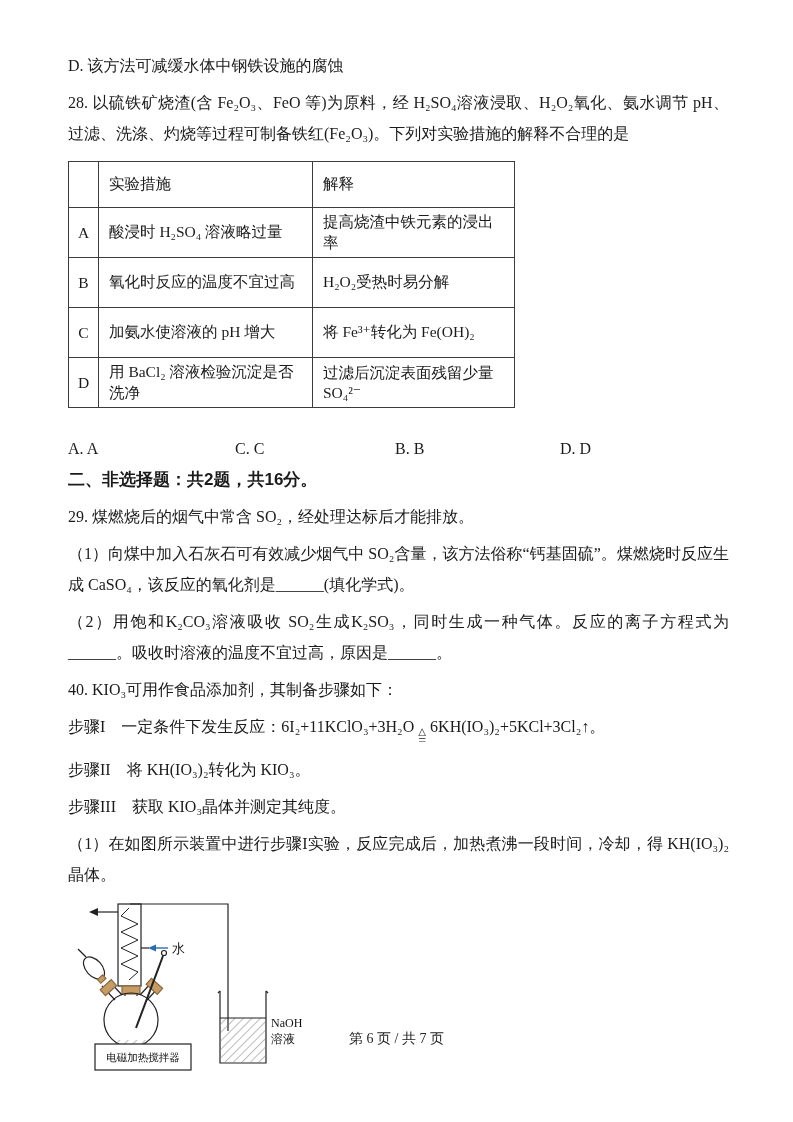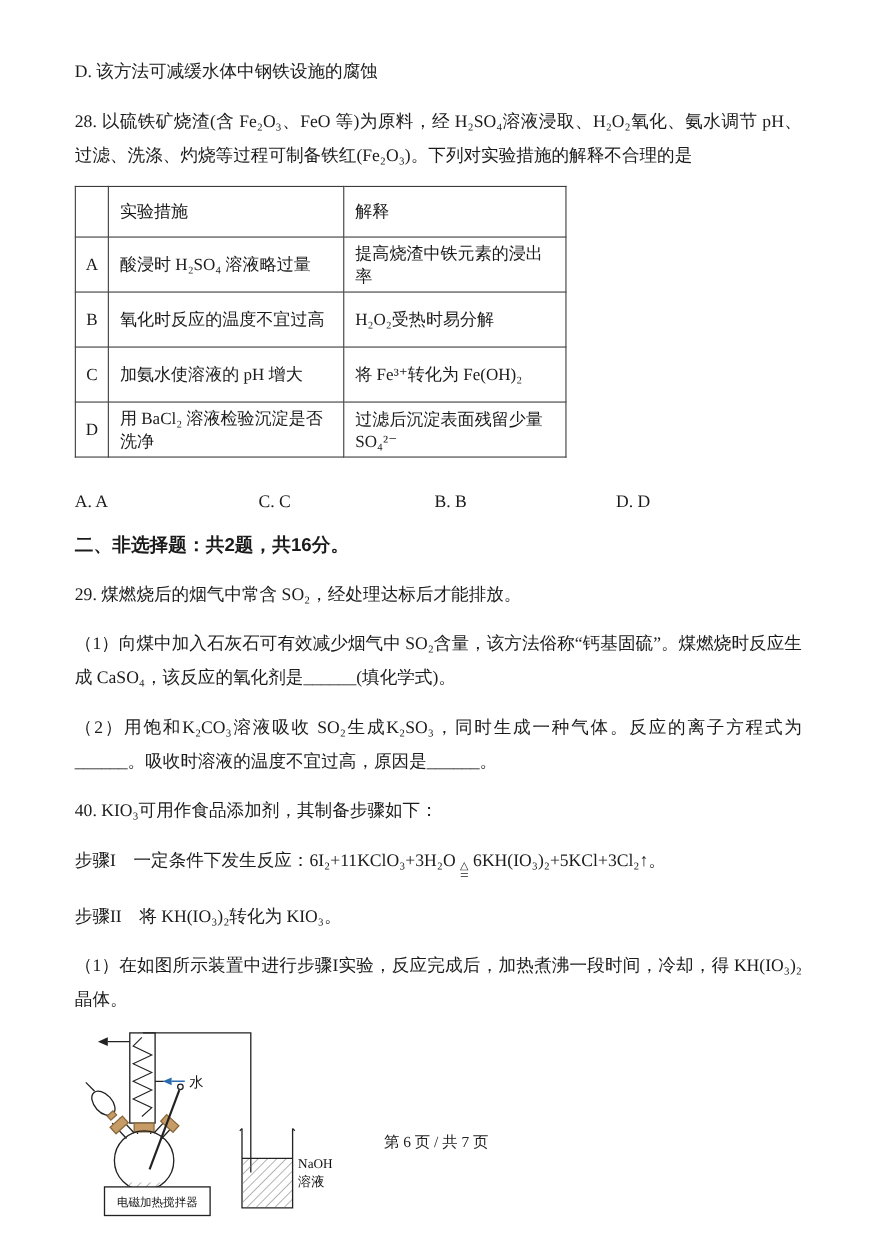--- a/index.html
+++ b/index.html
@@ -10,21 +10,21 @@
     height: 1122px;
     margin: 0 auto;
     background: #ffffff;
     font-family: "Liberation Serif", "DejaVu Serif", serif;
     color: #1b1b1b;
     font-size: 16px;
     padding: 50px 64px 0 68px;
     overflow: hidden;
   }
   p { margin: 0; line-height: 31px; text-align: justify; }
-  .gap-sm { margin-top: 14px; }
+  .gap-sm { margin-top: 6px; }
 
   table.q-table {
     border-collapse: collapse;
     margin: 12px 0 8px 0;
   }
   table.q-table td {
     border: 1px solid #3c3c3c;
     font-size: 15.5px;
     height: 50px;
     padding: 0 10px;
@@ -33,21 +33,21 @@
   table.q-table td.c-label { width: 30px; text-align: center; padding: 0 6px; }
   table.q-table td.c-measure { width: 214px; }
   table.q-table td.c-explain { width: 202px; }
   table.q-table tr.hdr td { height: 46px; }
 
   .choices { display: flex; margin-top: 26px; line-height: 30px; align-items: center; }
   .choices span:nth-child(1) { width: 167px; }
   .choices span:nth-child(2) { width: 160px; }
   .choices span:nth-child(3) { width: 165px; }
 
-  .section-title { font-weight: bold; font-size: 17px; margin-top: 8px; font-family:"Liberation Sans","DejaVu Sans",sans-serif; }
+  .section-title { font-weight: bold; font-size: 17px; font-family:"Liberation Sans","DejaVu Sans",sans-serif; }
 
   .heateq {
     display: inline-flex;
     flex-direction: column;
     align-items: center;
     line-height: 1;
     vertical-align: -3px;
     margin: 0 4px;
   }
   .heateq .t { font-size: 10px; }
@@ -121,20 +121,21 @@
   <p class="gap-sm">40. KIO₃可用作食品添加剂，其制备步骤如下：</p>
 
   <p class="gap-sm">
     <span>步骤I　一定条件下发生反应：6I₂+11KClO₃+3H₂O</span><span class="heateq">
         <span class="t">△</span>
         <span class="b">=</span>
       </span><span>6KH(IO₃)₂+5KCl+3Cl₂↑。</span>
   </p>
 
   <p class="gap-sm">步骤II　将 KH(IO₃)₂转化为 KIO₃。</p>
+  <p class="gap-sm">步骤III　获取 KIO₃晶体并测定其纯度。</p>
   <p class="gap-sm">（1）在如图所示装置中进行步骤I实验，反应完成后，加热煮沸一段时间，冷却，得 KH(IO₃)₂晶体。</p>
 
   <div class="apparatus-wrap">
     <svg width="330" height="178" viewBox="0 0 330 178">
       <defs>
         <pattern id="hatch" patternUnits="userSpaceOnUse" width="6" height="6" patternTransform="rotate(45)">
           <line x1="0" y1="0" x2="0" y2="6" stroke="#777" stroke-width="1"></line>
         </pattern>
       </defs>
 

